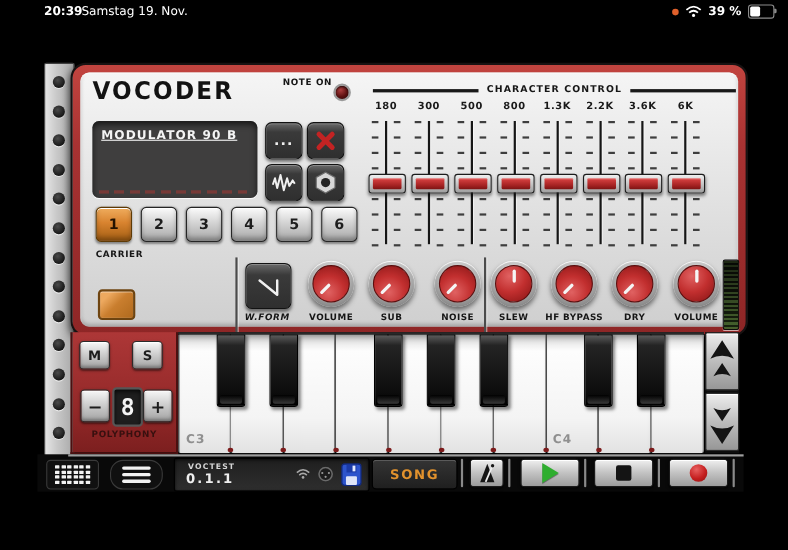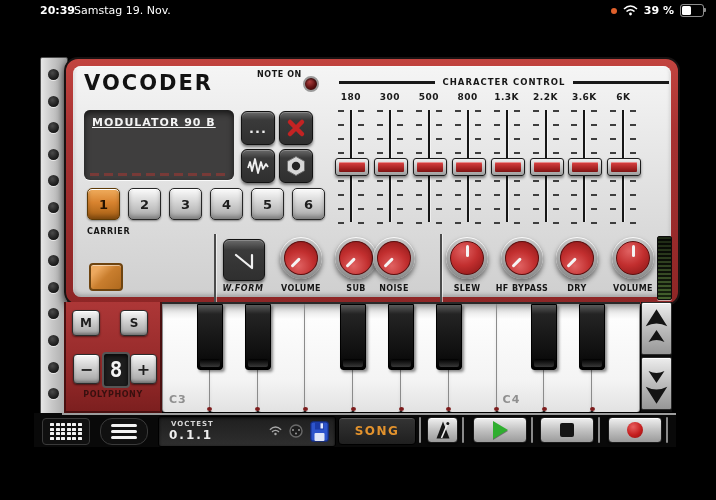--- a/index.html
+++ b/index.html
@@ -493,21 +493,21 @@
           <div class="knob-label">VOLUME</div>
         </div>
         <div class="knob-unit abs" style="left: 255px;">
           <div class="knob">
             <div class="knob-cap" style="transform: rotate(-135deg);">
               <div class="knob-pointer"></div>
             </div>
           </div>
           <div class="knob-label">SUB</div>
         </div>
-        <div class="knob-unit abs" style="left: 293px; text-align: center;">
+        <div class="knob-unit abs" style="left: 315px; text-align: center;">
           <div class="knob">
             <div class="knob-cap" style="transform: rotate(-135deg);">
               <div class="knob-pointer"></div>
             </div>
           </div>
           <div class="knob-label">NOISE</div>
         </div>
         <div class="knob-unit abs" style="left: 366px;">
           <div class="knob">
             <div class="knob-cap" style="transform: rotate(0deg);">

